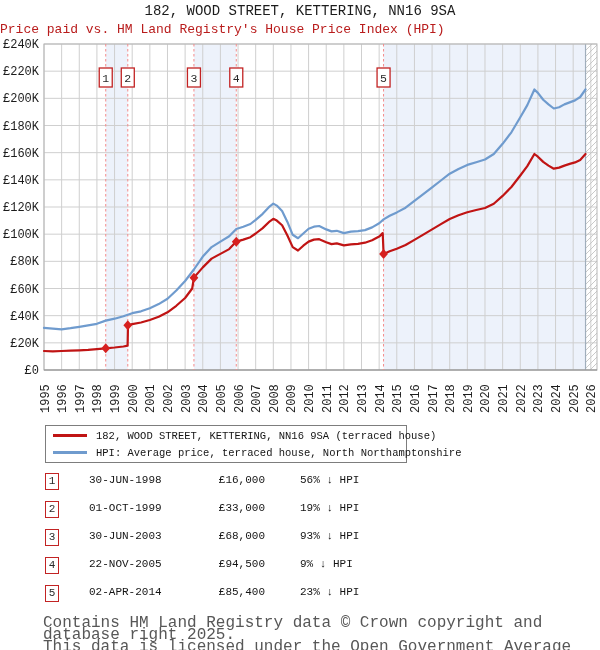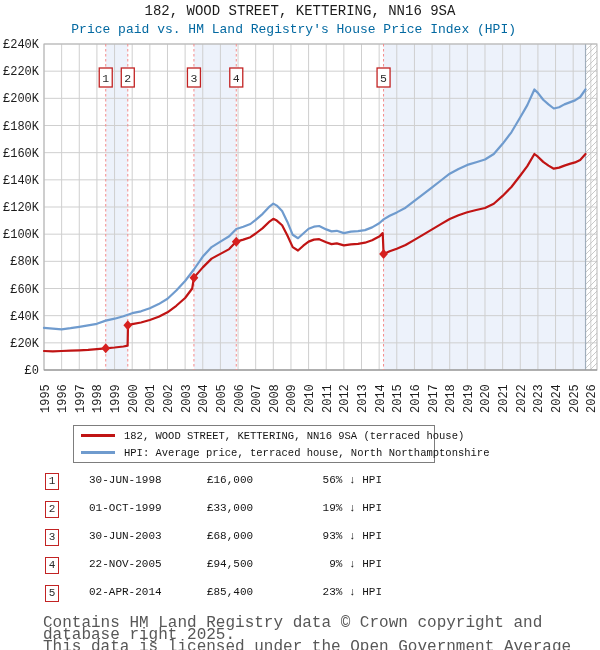--- a/index.html
+++ b/index.html
@@ -1,40 +1,40 @@
 <!DOCTYPE html>
 <html><head>
 <meta charset="utf-8">
 <style>
   html,body{margin:0;padding:0;background:#ffffff;}
   .stage{
     position:relative;width:600px;height:650px;background:#ffffff;overflow:hidden;
     font-family:Liberation Mono, monospace;color:#1f1f1f;
   }
   .title{position:absolute;top:3px;left:0;width:600px;text-align:center;font-size:14px;color:#1c1c1c;}
-  .subtitle{position:absolute;top:22px;left:0;width:516px;text-align:right;font-size:13px;color:#0369a1;}
+  .subtitle{position:absolute;top:22px;left:0;width:516px;text-align:left;font-size:13px;color:#b91c1c;}
   svg{position:absolute;top:0;left:0;}
   .legend{
     position:absolute;left:45px;top:425px;width:360px;height:36px;
-    border:1px solid #7d7d7d;background:#ffffff;display:flex;flex-direction:column;justify-content:center;gap:2px;margin-left:28px;
+    border:1px solid #7d7d7d;background:#ffffff;display:flex;flex-direction:column;justify-content:center;gap:2px;
   }
   .legend-row{display:flex;align-items:center;height:15px;}
   .swatch{display:inline-block;width:34px;height:0;border-top:3px solid #000;margin-left:7px;margin-right:9px;flex:none;}
   .swatch.red{border-top-color:#c01414;}
   .swatch.blue{border-top-color:#6f9bce;}
   .legend-label{font-size:10.5px;white-space:nowrap;color:#141414;}
   .sales-table{position:absolute;left:0;top:0;width:600px;height:0;}
   .sale-row{position:absolute;left:0;width:600px;height:18px;}
   .num-box{
     position:absolute;left:45px;top:0;width:12px;height:15px;border:1.4px solid #c22323;background:#fff;
     font-size:11px;color:#2a2a2a;text-align:center;line-height:15px;
   }
   .sale-date{position:absolute;left:89px;top:1px;font-size:11px;color:#141414;}
-  .sale-price{position:absolute;left:195px;top:1px;width:70px;text-align:center;font-size:11px;color:#141414;}
-  .sale-hpi{position:absolute;left:300px;top:1px;width:82px;text-align:right;font-size:11px;color:#141414;}
+  .sale-price{position:absolute;left:195px;top:1px;width:70px;text-align:right;font-size:11px;color:#141414;}
+  .sale-hpi{position:absolute;left:300px;top:1px;width:82px;text-align:left;font-size:11px;color:#141414;}
   .footer{position:absolute;left:43px;top:617px;font-size:16px;line-height:12px;color:#575757;}
 </style>
 </head>
 <body>
 
 <div class="stage">
 
   <div class="title">182, WOOD STREET, KETTERING, NN16 9SA</div>
   <div class="subtitle">Price paid vs. HM Land Registry's House Price Index (HPI)</div>
 

